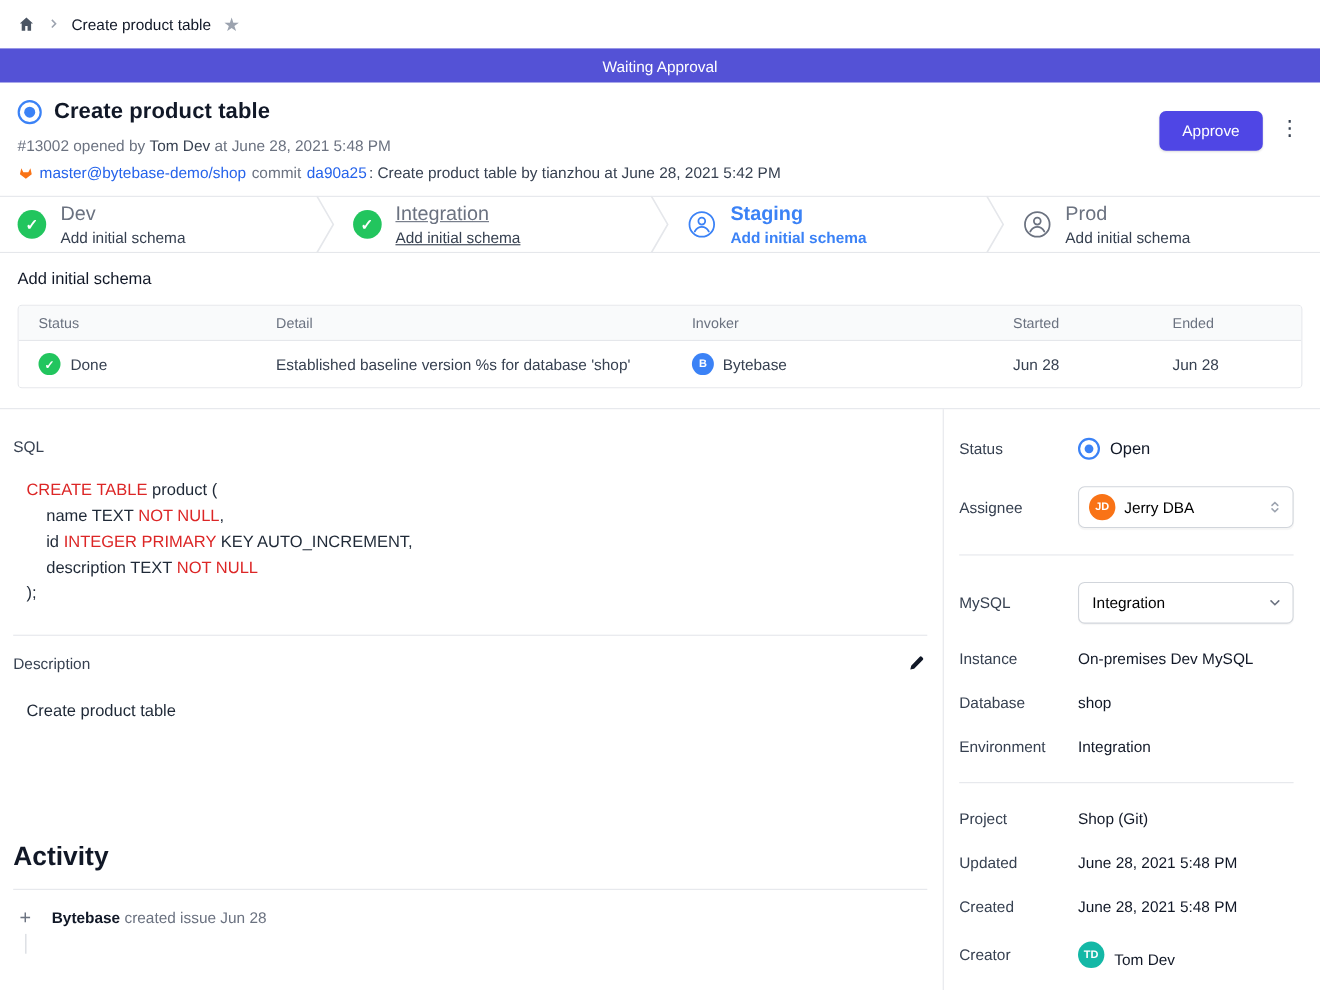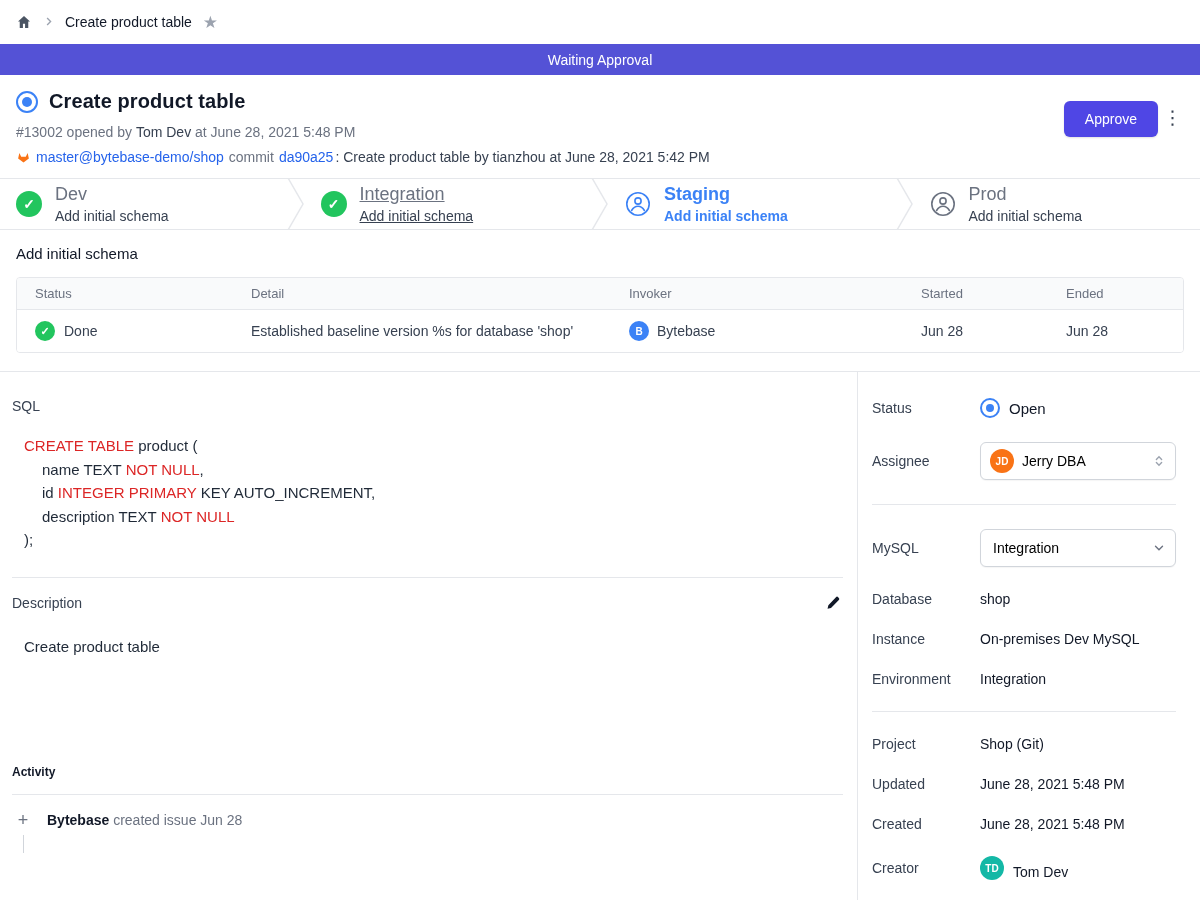--- a/index.html
+++ b/index.html
@@ -27,21 +27,21 @@
   .icon-circle-dot{border:2px solid var(--active-blue);border-radius:50%;position:relative;display:inline-block;flex:0 0 auto}
   .icon-circle-dot::after{content:"";position:absolute;background:var(--active-blue);border-radius:50%}
   .icon-issue{width:22px;height:22px}
   .icon-issue::after{inset:4px}
   h1{font-size:20px;font-weight:700;color:#111827;letter-spacing:.1px}
   .meta{margin-top:11px;color:var(--txt2)}
   .meta .author{color:var(--txt3);font-weight:500}
   .commit{margin-top:9px;color:var(--txt3);display:flex;align-items:center;gap:5px}
   .commit .dim{color:var(--txt2)}
   .link{color:var(--link);cursor:pointer}
-  .header-right{display:flex;align-items:flex-start;gap:3px;padding-top:11px}
+  .header-right{display:flex;align-items:flex-start;gap:13px;padding-top:11px}
   .btn-approve{background:var(--accent);color:#fff;border:none;border-radius:6px;padding:10px 21px;font-size:14px;font-weight:500;font-family:inherit;cursor:pointer;box-shadow:0 1px 2px rgba(0,0,0,.12)}
   .kebab{color:var(--txt3);font-size:19px;line-height:1;padding:7px 2px;cursor:pointer;user-select:none}
 
   
   .pipeline{height:52px;flex:0 0 52px;border-top:1px solid var(--border);border-bottom:1px solid var(--border);display:flex;align-items:stretch}
   .stage{flex:1;display:flex;align-items:center;gap:13px;padding-left:16px;cursor:pointer;min-width:0}
   .stage-sep{flex:0 0 18px;display:flex;align-items:center}
   .stage-icon{flex:0 0 26px;height:26px;display:flex;align-items:center;justify-content:center}
   .stage-icon.done{width:26px;border-radius:50%;background:var(--green);color:#fff;font-size:14px;font-weight:700}
   .stage-env{font-size:18px;color:var(--txt2)}
@@ -75,21 +75,21 @@
   .sql-label{font-weight:500;color:var(--txt3)}
   .sql-code{margin-top:20px;font-size:15px;line-height:23.5px;color:var(--txt);padding-left:12px}
   .sql-line.ind{padding-left:18px}
   .kw{color:var(--kw-red)}
   .hr{border:none;border-top:1px solid var(--border)}
   .hr-sql{margin-top:25px}
   .desc-row{display:flex;justify-content:space-between;align-items:center;margin-top:15px}
   .desc-label{font-weight:500;color:var(--txt3)}
   .pencil{cursor:pointer;display:inline-flex;padding:2px}
   .desc-text{margin-top:25px;padding-left:12px;font-size:15px;color:var(--txt)}
-  .activity-h{margin-top:110px;font-size:12px;font-weight:700;color:#111827}
+  .activity-h{margin-top:110px;font-size:24px;font-weight:700;color:#111827}
   .hr-act{margin-top:15px}
   .act-item{display:flex;gap:13px;margin-top:15px}
   .act-iconcol{display:flex;flex-direction:column;align-items:center;width:22px}
   .act-plus{color:var(--txt2);font-size:18px;line-height:20px;cursor:pointer}
   .act-line{width:1px;flex:1;min-height:18px;background:#d1d5db;margin-top:5px}
   .act-text{padding-top:2px;color:var(--txt2)}
   .act-actor{color:#111827;font-weight:700}
 
   
   .side-row{display:flex;align-items:center;margin-bottom:24px}
@@ -309,26 +309,26 @@
           <span style="display:inline-flex">
             <svg width="14" height="14" viewBox="0 0 16 16" fill="none" stroke="#6b7280" stroke-width="1.6" stroke-linecap="round">
                 <path d="M4 6l4 4 4-4"></path>
               </svg>
           </span>
         </div>
       </div>
 
       <div>
           <div class="side-row">
+            <div class="side-label">Instance</div>
+            <div class="side-value">On-premises Dev MySQL</div>
+          </div>
+          <div class="side-row">
             <div class="side-label">Database</div>
             <div class="side-value">shop</div>
-          </div>
-          <div class="side-row">
-            <div class="side-label">Instance</div>
-            <div class="side-value">On-premises Dev MySQL</div>
           </div>
           <div class="side-row">
             <div class="side-label">Environment</div>
             <div class="side-value">Integration</div>
           </div>
         </div>
 
       <hr class="side-hr">
 
       <div>

